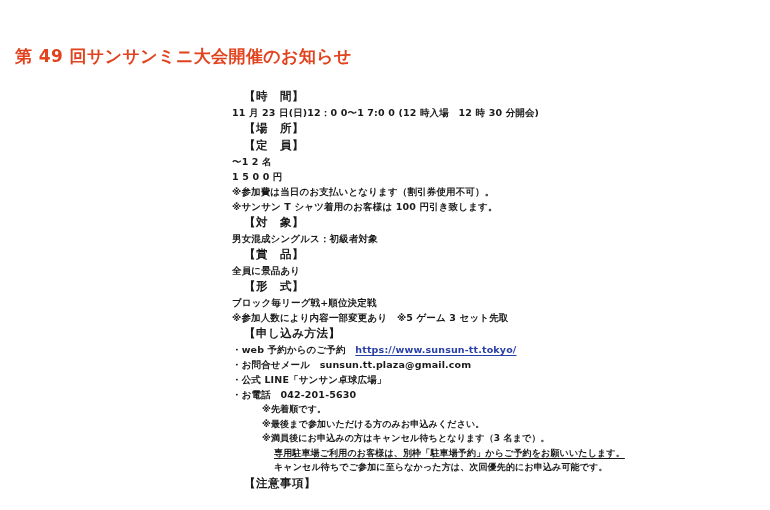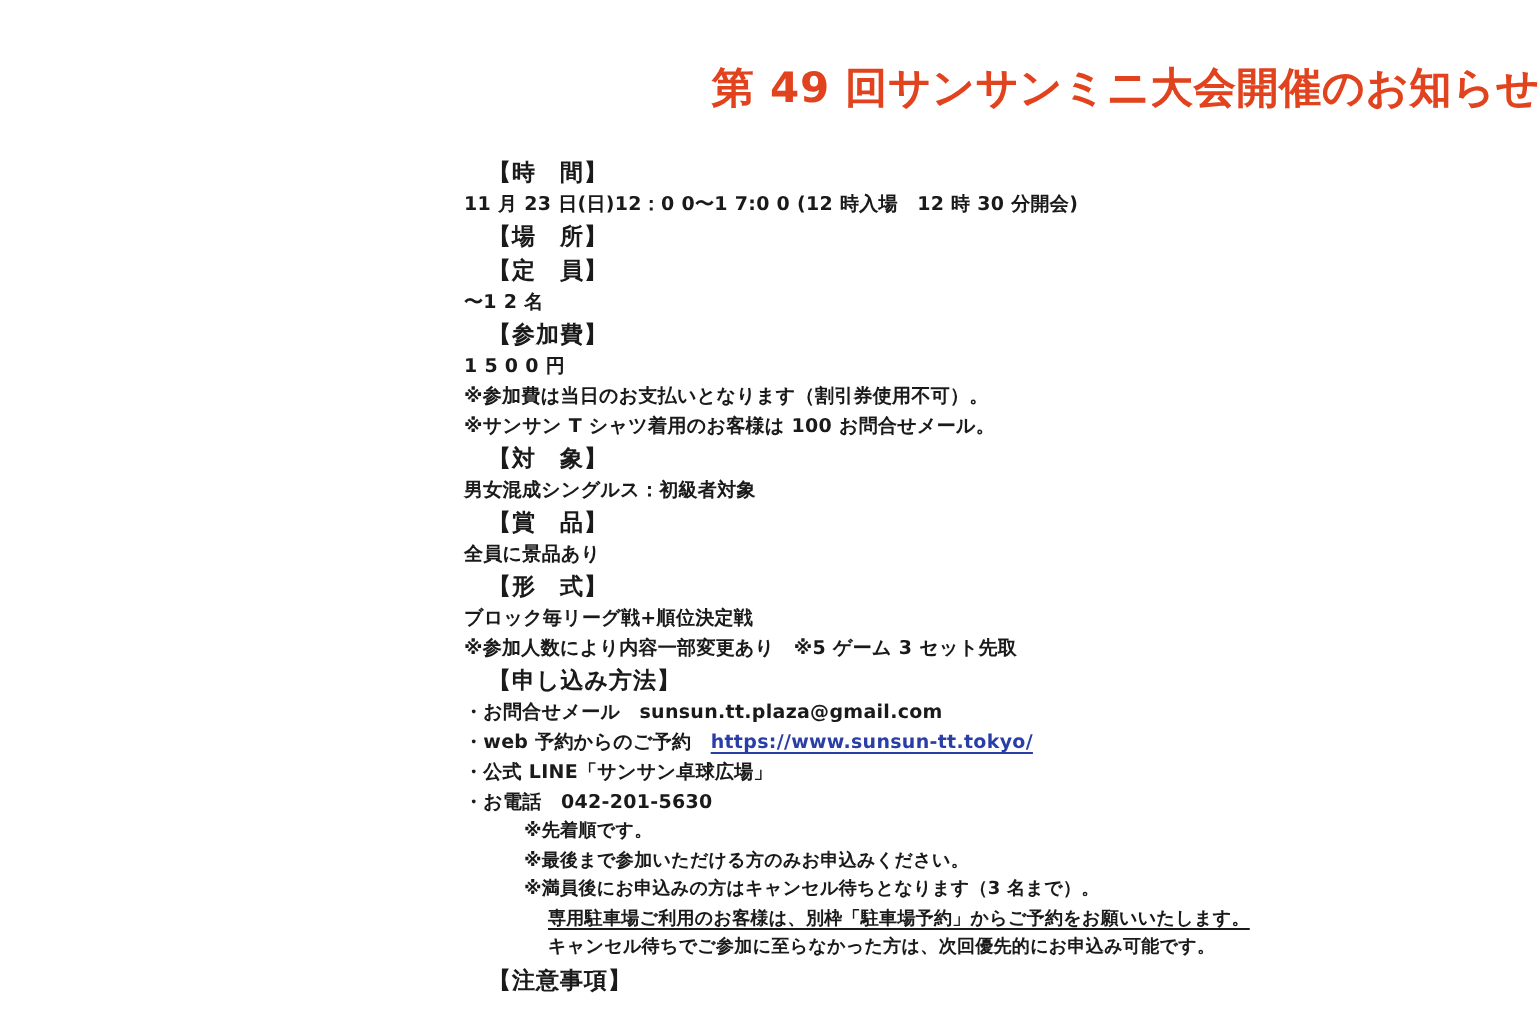--- a/index.html
+++ b/index.html
@@ -15,26 +15,26 @@
     overflow: hidden;
   }
   .page {
     position: relative;
     width: 770px;
     height: 510px;
     background: #ffffff;
     box-sizing: border-box;
   }
   .doc-title {
-    text-align: right;
+    text-align: left;
     color: #e2431f;
     font-weight: bold;
-    font-size: 21px;
+    font-size: 17px;
     letter-spacing: 0.4px;
-    margin: 0;
+    margin: 15px;
     padding-top: 30px;
     padding-bottom: 0;
   }
   .content {
     margin-top: 20px;
     padding-left: 232px;
     padding-right: 18px;
   }
   .section {
     margin: 0;
@@ -89,24 +89,23 @@
     <div class="section">
       <div class="heading">【場　所】</div>
     </div>
 
     <div class="section">
       <div class="heading">【定　員】</div>
       <div class="line">〜1 2 名</div>
     </div>
 
     <div class="section">
-      <div class="heading">【参加費】</div>
       <div class="line">1 5 0 0 円</div>
       <div class="line">※参加費は当日のお支払いとなります（割引券使用不可）。</div>
-      <div class="line">※サンサン T シャツ着用のお客様は 100 お問合せメール。</div>
+      <div class="line">※サンサン T シャツ着用のお客様は 100 円引き致します。</div>
     </div>
 
     <div class="section">
       <div class="heading">【対　象】</div>
       <div class="line">男女混成シングルス：初級者対象</div>
     </div>
 
     <div class="section">
       <div class="heading">【賞　品】</div>
       <div class="line">全員に景品あり</div>
@@ -114,25 +113,25 @@
 
     <div class="section">
       <div class="heading">【形　式】</div>
       <div class="line">ブロック毎リーグ戦+順位決定戦</div>
       <div class="line">※参加人数により内容一部変更あり　※5 ゲーム 3 セット先取</div>
     </div>
 
     <div class="section">
       <div class="heading">【申し込み方法】</div>
 
-      <div class="line">・お問合せメール　sunsun.tt.plaza@gmail.com</div>
-
       <div class="line">
         <span>・web 予約からのご予約　</span><a class="link" href="#">https://www.sunsun-tt.tokyo/</a>
       </div>
+
+      <div class="line">・お問合せメール　sunsun.tt.plaza@gmail.com</div>
       <div class="line">・公式 LINE「サンサン卓球広場」</div>
       <div class="line">・お電話　042-201-5630</div>
 
       <div class="line small">※先着順です。</div>
       <div class="line small">※最後まで参加いただける方のみお申込みください。</div>
       <div class="line small">※満員後にお申込みの方はキャンセル待ちとなります（3 名まで）。</div>
       <div class="line small indent underline">専用駐車場ご利用のお客様は、別枠「駐車場予約」からご予約をお願いいたします。</div>
       <div class="line small indent">キャンセル待ちでご参加に至らなかった方は、次回優先的にお申込み可能です。</div>
     </div>
 

